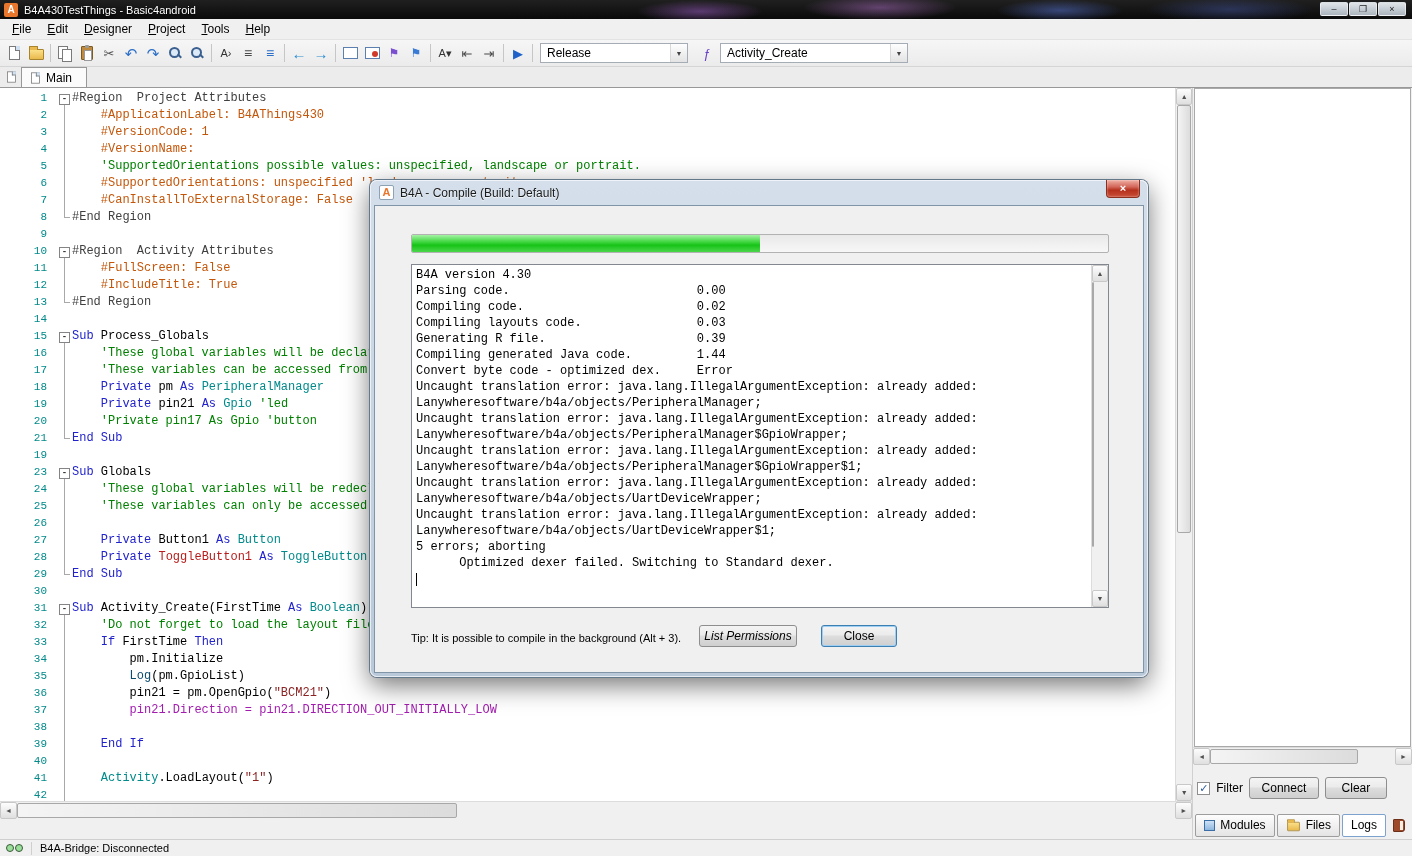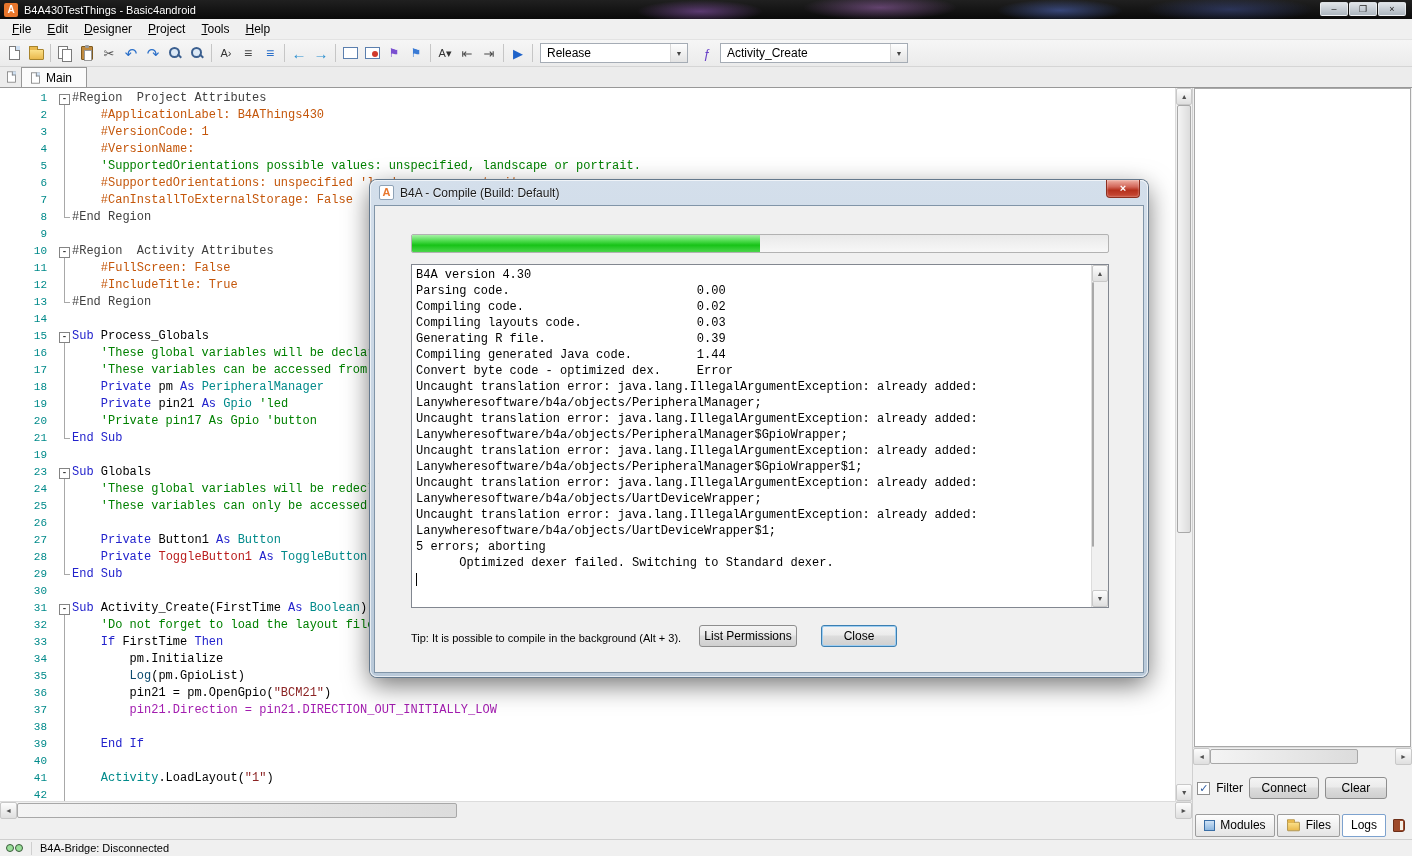--- a/index.html
+++ b/index.html
@@ -116,21 +116,21 @@
   .dlg-close { position:absolute; right:4px; top:0; width:34px; height:18px; border:1px solid #8d2f1f; border-top:none; border-radius:0 0 4px 4px; color:#fff; font-weight:bold; font-size:11px; line-height:16px; text-align:center;
     background:linear-gradient(#f0b0a4,#d2675a 40%,#b5301c 60%,#c94d38); box-shadow:inset 0 0 2px rgba(255,255,255,.7); }
   .dlg-body { position:relative; height:468px; background:#f0f0f0; border:1px solid #8195a8; }
   .progress { position:absolute; left:36px; top:28px; width:698px; height:19px; border:1px solid #b2b2b2; background:linear-gradient(#e9e9e9,#f7f7f7); border-radius:2px; overflow:hidden; }
   .progress .fill { height:100%; background:linear-gradient(#a6f2a6,#4ddb4d 35%,#17c317 60%,#4cd64c); }
   .logwrap { position:absolute; left:36px; top:58px; width:698px; height:344px; background:#fff; border:1px solid #828790; }
   .loglines { position:absolute; left:4px; top:2px; right:20px; bottom:2px; font-family:"Liberation Mono","DejaVu Sans Mono",monospace; font-size:12px; line-height:16px; white-space:pre; overflow:hidden; color:#000; }
   .caret { display:inline-block; width:1px; height:13px; background:#000; vertical-align:text-bottom; }
   .dlg-vscroll { position:absolute; right:0; top:0; bottom:0; width:17px; background:#f0f0f0; display:flex; flex-direction:column; border-left:1px solid #dcdcdc; }
   .tip { position:absolute; left:36px; top:426px; font-size:11px; }
-  .btn-lp { position:absolute; left:324px; top:419px; width:98px; }
+  .btn-lp { position:absolute; left:324px; top:419px; width:98px;font-style:italic; }
   .btn-close { position:absolute; left:446px; top:419px; width:76px; }
 </style>
 </head>
 <body>
 
 <div class="screen">
 
   <div class="titlebar">
     <span class="app-ico">A</span>
     <span class="wtitle">B4A430TestThings - Basic4android</span>

